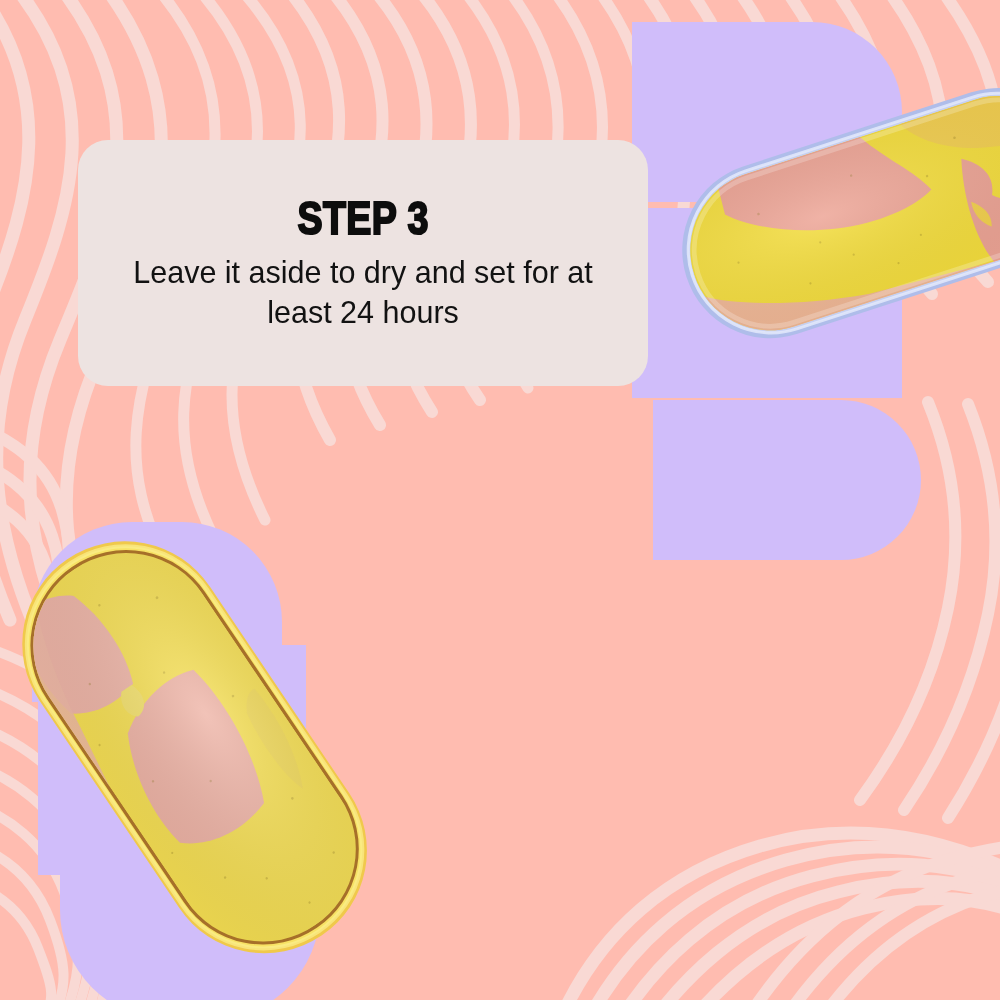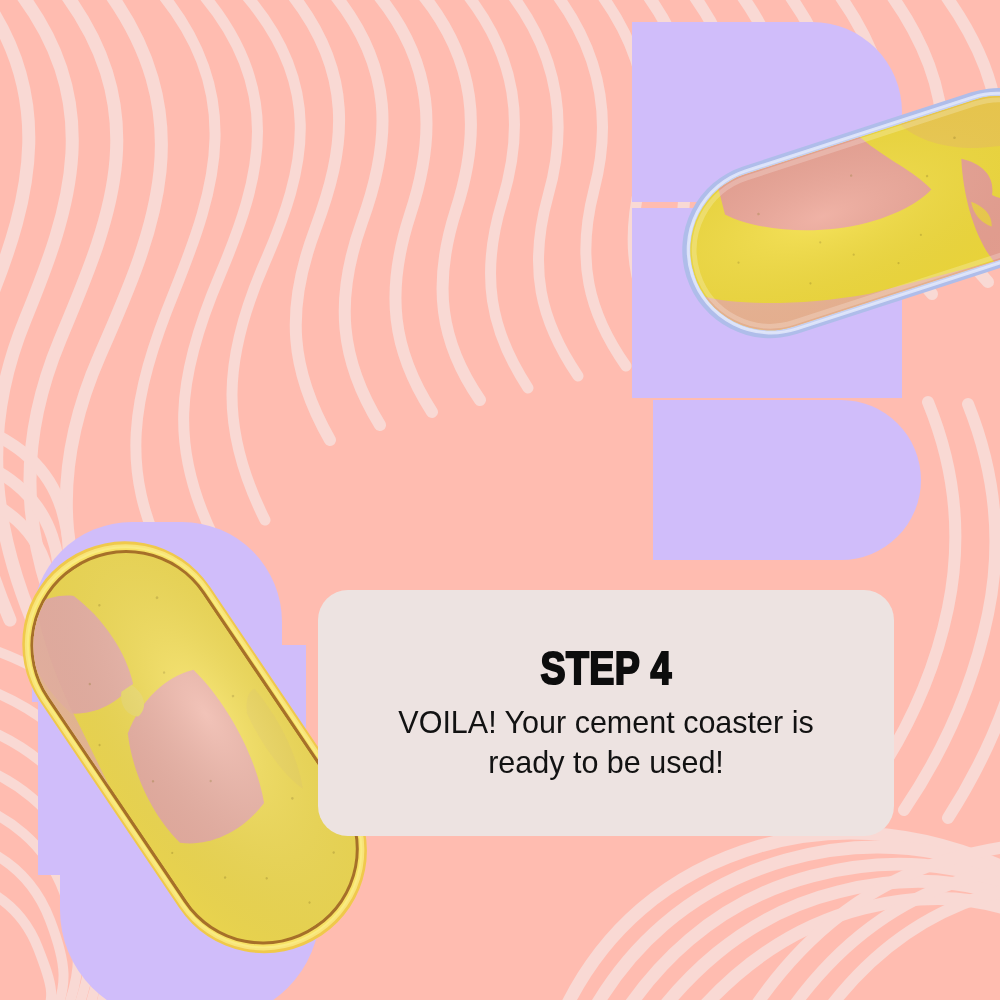--- a/index.html
+++ b/index.html
@@ -284,19 +284,19 @@
               <circle cx="448" cy="244" r="1.1"></circle>
           </g>
           <rect x="40" y="160" width="430" height="185" fill="url(#grainBL)"></rect>
         </g>
 
         <rect x="33" y="154" width="444" height="197" rx="98" ry="98" fill="none" stroke="#FBEF8F" stroke-width="4" stroke-opacity="0.7"></rect>
       </g>
     </svg>
   </div>
 
-
-  <div class="card card-2">
-    <h2 class="step-title">STEP 4</h2>
-    <p class="step-body">VOILA! Your cement coaster is ready to be used!</p>
+  <div class="card card-1">
+    <h2 class="step-title">STEP 3</h2>
+    <p class="step-body">Leave it aside to dry and set for at least 24 hours</p>
   </div>
 
+
 </div>
 
 </body></html>

